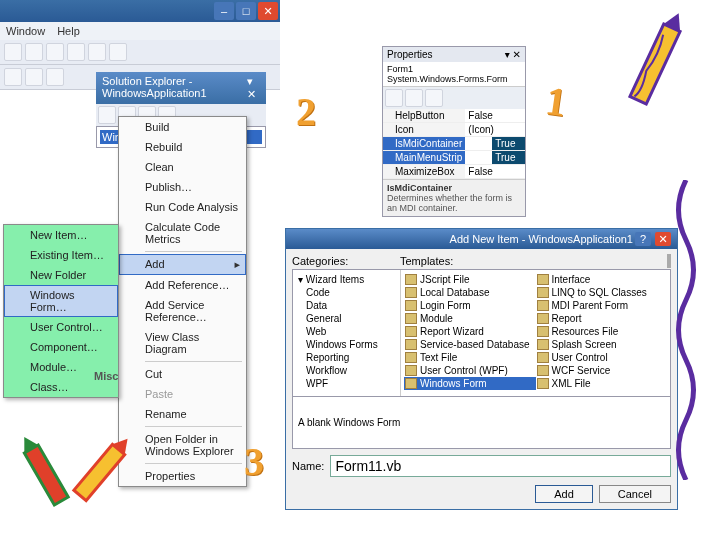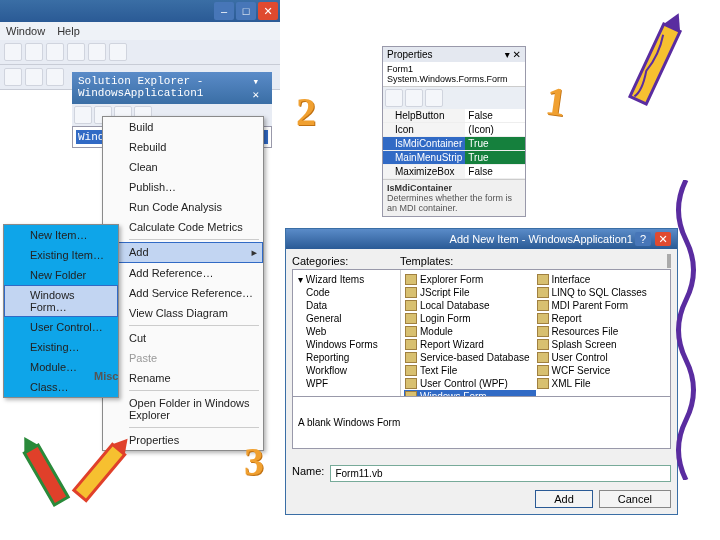--- a/index.html
+++ b/index.html
@@ -9,51 +9,51 @@
   .ide { position: absolute; left: 0; top: 0; width: 280px; }
   .titlebar { background: linear-gradient(#3a6ea5,#2a5a95); height: 22px; display: flex; justify-content: flex-end; align-items: center; padding: 2px; }
   .winbtn { width: 20px; height: 18px; margin-left: 2px; display: flex; align-items: center; justify-content: center; color: #fff; border-radius: 2px; }
   .winbtn.min, .winbtn.max { background: #4776b8; }
   .winbtn.close { background: #e04a2f; }
   .menubar { background: #eef2f7; padding: 3px 6px; display: flex; gap: 12px; }
   .menubar span { color: #333; text-align: center; }
   .toolbar { background: #e8ecf4; padding: 3px 4px; display: flex; gap: 3px; border-bottom: 1px solid #c8ccd6; flex-wrap: wrap; }
   .tbbtn { width: 18px; height: 18px; background: #f4f6fa; border: 1px solid #d0d4de; border-radius: 2px; }
   
-  .solexp { position: absolute; left: 72px; top: 72px; width: 200px; font-family: Liberation Mono, monospace; }
+  .solexp { position: absolute; left: 96px; top: 72px; width: 170px; }
   .solexp-title { background: linear-gradient(#5a8bc8,#3a6ea5); color: #fff; padding: 3px 6px; font-size: 11px; display: flex; justify-content: space-between; }
   .solexp-tb { background: #e8ecf4; padding: 2px; display: flex; gap: 2px; }
   .solexp-tree { background: #fff; border: 1px solid #99a; padding: 3px; }
   .tree-item { padding: 1px 2px; }
   .tree-item.sel { background: #316ac5; color: #fff; }
   
   
-  .ctxmenu1 { position: absolute; left: 3px; top: 224px; width: 116px; background: #0ea5e9; border: 1px solid #8a8a8a; box-shadow: 2px 2px 4px rgba(0,0,0,0.3); }
+  .ctxmenu1 { position: absolute; left: 3px; top: 224px; width: 116px; background: #86efac; border: 1px solid #8a8a8a; box-shadow: 2px 2px 4px rgba(0,0,0,0.3); }
   .ctxmenu1 .mi { padding: 4px 6px 4px 26px; position: relative; color: #222; }
   .ctxmenu1 .mi.hl { background: #c2d5f2; border: 1px solid #316ac5; padding: 3px 5px 3px 25px; }
   
   
-  .ctxmenu2 { position: absolute; left: 102px; top: 116px; width: 162px; background: #fafafa; border: 1px solid #8a8a8a; box-shadow: 2px 2px 4px rgba(0,0,0,0.3); }
+  .ctxmenu2 { position: absolute; left: 118px; top: 116px; width: 129px; background: #fafafa; border: 1px solid #8a8a8a; box-shadow: 2px 2px 4px rgba(0,0,0,0.3); }
   .ctxmenu2 .mi { padding: 4px 6px 4px 26px; position: relative; color: #222; }
   .ctxmenu2 .mi.hl { background: #c2d5f2; border: 1px solid #316ac5; padding: 3px 5px 3px 25px; display: flex; justify-content: space-between; }
   .ctxmenu2 .sep { height: 1px; background: #ccc; margin: 2px 4px 2px 26px; }
   .ctxmenu2 .mi.dis { color: #999; }
   .arrow { color: #333; }
   
   
   .props { position: absolute; left: 382px; top: 46px; width: 144px; border: 1px solid #99a; background: #f0f0f0; font-size: 10px; }
   .props-title { background: #e4e8f0; padding: 2px 4px; display: flex; justify-content: space-between; }
   .props-obj { padding: 2px 4px; background: #fff; border-bottom: 1px solid #ccc; font-size: 9px; }
   .props-tb { padding: 2px; display: flex; gap: 2px; background: #eaeef4; }
   .props-grid { background: #fff; }
   .prow { display: flex; border-bottom: 1px solid #eee; }
   .prow .pk { width: 58%; padding: 1px 3px 1px 12px; background: #f4f4f4; }
   .prow .pv { width: 42%; padding: 1px 3px; }
   .prow.sel .pk { background: #316ac5; color: #fff; }
-  .prow.sel .pv { background: #15803d; color: #fff; }
+  .prow.sel .pv { background: #0c4a6e; color: #fff; margin-left: 27px; }
   .props-desc { padding: 3px 4px; font-size: 9px; color: #555; border-top: 1px solid #ccc; }
   .props-desc b { color: #333; }
   
   
   .dlg { position: absolute; left: 285px; top: 228px; width: 393px; border: 1px solid #3a6ea5; background: #f0f0f0; font-size: 11px; }
   .dlg-title { background: linear-gradient(#5a8bc8,#2a5a95); color: #fff; padding: 3px 6px; display: flex; justify-content: flex-end; align-items: center; }
   .dlg-title .winbtns { display: flex; gap: 2px; }
   .dlg-body { padding: 6px; }
   .dlg-labels { display: flex; }
   .dlg-labels .lcat { width: 108px; }
@@ -62,22 +62,22 @@
   .dlg-panes { display: flex; border: 1px solid #99a; background: #fff; height: 128px; margin-top: 2px; }
   .catpane { width: 108px; border-right: 1px solid #ccc; padding: 3px; font-size: 10px; }
   .catpane .ci { padding: 1px 2px 1px 10px; }
   .catpane .ci.root { padding-left: 2px; }
   .tmppane { flex: 1; padding: 3px; display: flex; font-size: 10px; overflow: hidden; }
   .tcol { width: 50%; }
   .ti { padding: 1px 2px 1px 16px; position: relative; white-space: nowrap; }
   .ti.sel { background: #316ac5; color: #fff; }
   .ti .ticon { position: absolute; left: 1px; top: 1px; width: 12px; height: 11px; background: #d8c070; border: 1px solid #a08040; }
   .desc-strip { border: 1px solid #99a; border-top: none; background: #fff; padding: 20px 5px; font-size: 10px; }
-  .namerow { display: flex; align-items: flex-start; margin-top: 16px; gap: 6px; }
-  .namerow input { flex: 1; border: 1px solid #7a9; padding: 2px 4px; font-family: inherit; font-size: 10px; }
+  .namerow { display: flex; align-items: center; margin-top: 6px; gap: 6px; }
+  .namerow input { flex: 1; border: 1px solid #7a9; padding: 2px 4px; font-family: inherit; font-size: 14px; }
   .btnrow { display: flex; justify-content: flex-end; gap: 6px; margin-top: 8px; }
   .btn { border: 1px solid #888; background: #f4f4f4; padding: 2px 18px; font-family: inherit; font-size: 11px; }
   .btn.def { border: 1px solid #2a5a95; }
   
   
   .bignum { position: absolute; font-family: "Comic Sans MS", cursive; font-size: 40px; font-weight: bold; color: #f0a030; text-shadow: 1px 1px 0 #c07010; }
   .n1 { left: 546px; top: 78px; transform: rotate(8deg); }
   .n2 { left: 296px; top: 88px; }
   .n3 { left: 244px; top: 438px; }
   
@@ -156,21 +156,21 @@
   <div class="sep"></div>
   <div class="mi">Properties</div>
 </div>
 
 <div class="ctxmenu1">
   <div class="mi">New Item…</div>
   <div class="mi">Existing Item…</div>
   <div class="mi">New Folder</div>
   <div class="mi hl">Windows Form…</div>
   <div class="mi">User Control…</div>
-  <div class="mi">Existing…</div>
+  <div class="mi">Component…</div>
   <div class="mi">Module…</div>
   <div class="mi">Class…</div>
 </div>
 
 <div class="misc">Misc</div>
 
 <div class="props">
   <div class="props-title">
     <span>Properties</span>
     <span>▾ ✕</span>
@@ -232,21 +232,20 @@
         <div class="ci">Data</div>
         <div class="ci">General</div>
         <div class="ci">Web</div>
         <div class="ci">Windows Forms</div>
         <div class="ci">Reporting</div>
         <div class="ci">Workflow</div>
         <div class="ci">WPF</div>
       </div>
       <div class="tmppane">
         <div class="tcol">
-          <div class="ti"><span class="ticon"></span><span>Explorer Form</span></div>
           <div class="ti"><span class="ticon"></span><span>JScript File</span></div>
           <div class="ti"><span class="ticon"></span><span>Local Database</span></div>
           <div class="ti"><span class="ticon"></span><span>Login Form</span></div>
           <div class="ti"><span class="ticon"></span><span>Module</span></div>
           <div class="ti"><span class="ticon"></span><span>Report Wizard</span></div>
           <div class="ti"><span class="ticon"></span><span>Service-based Database</span></div>
           <div class="ti"><span class="ticon"></span><span>Text File</span></div>
           <div class="ti"><span class="ticon"></span><span>User Control (WPF)</span></div>
           <div class="ti sel"><span class="ticon"></span><span>Windows Form</span></div>
 

